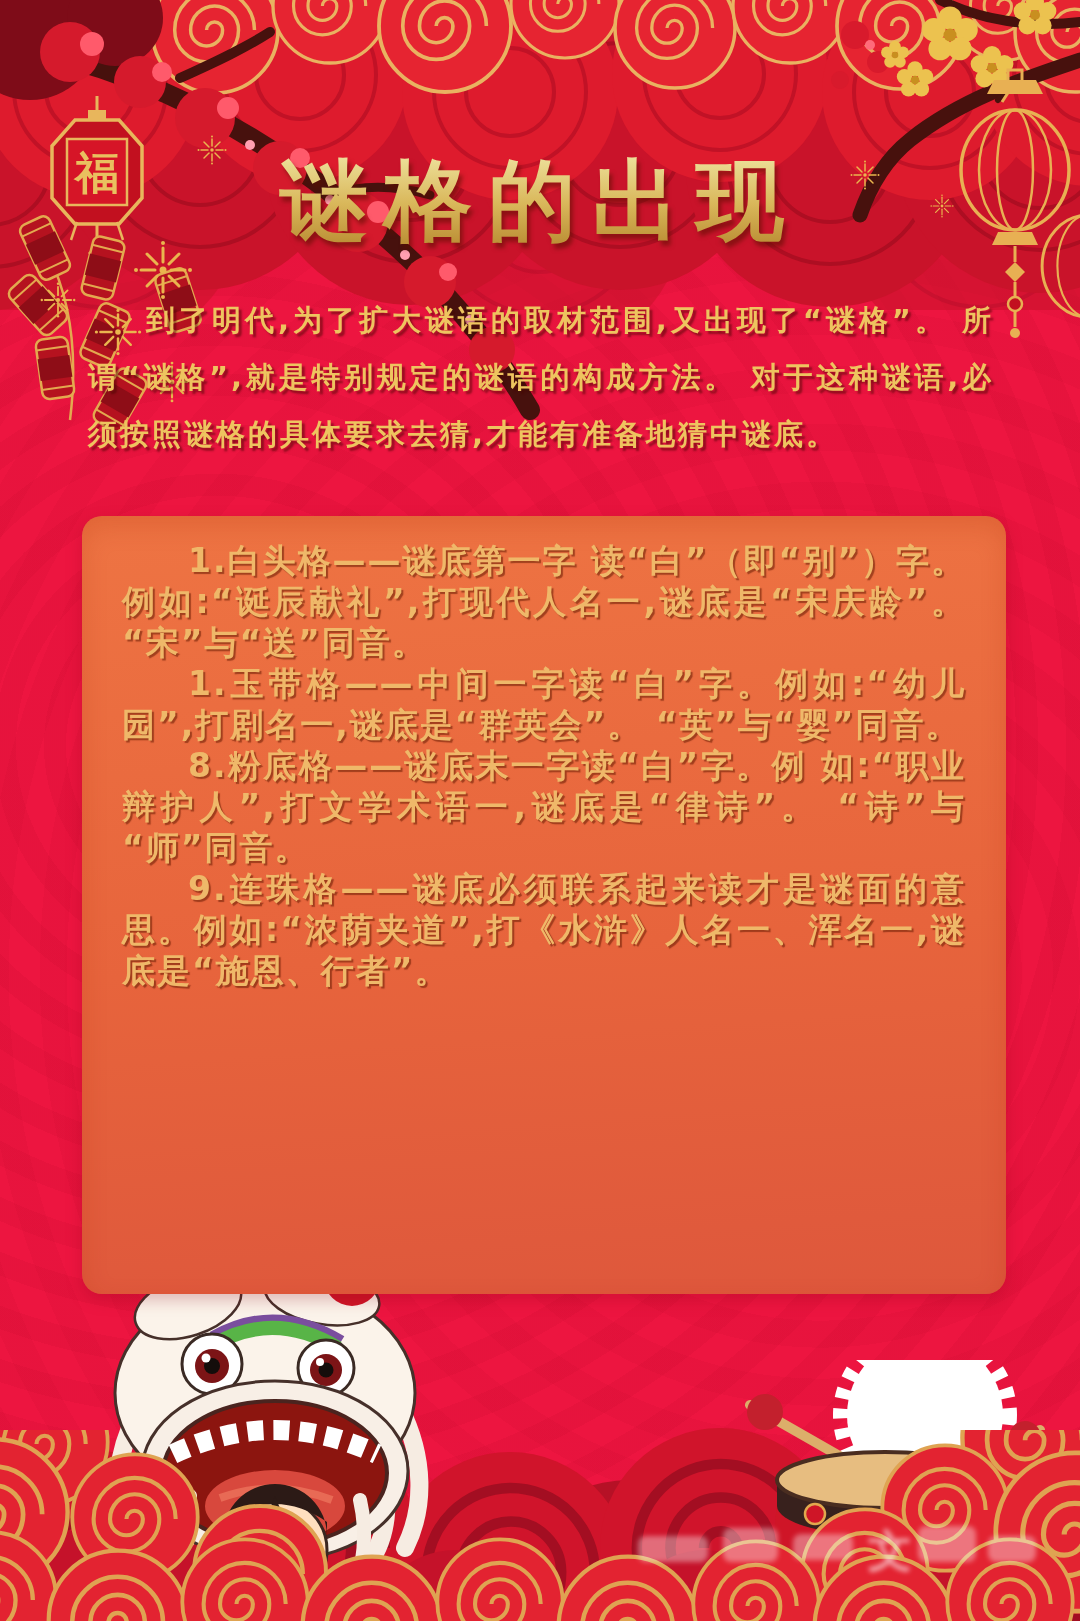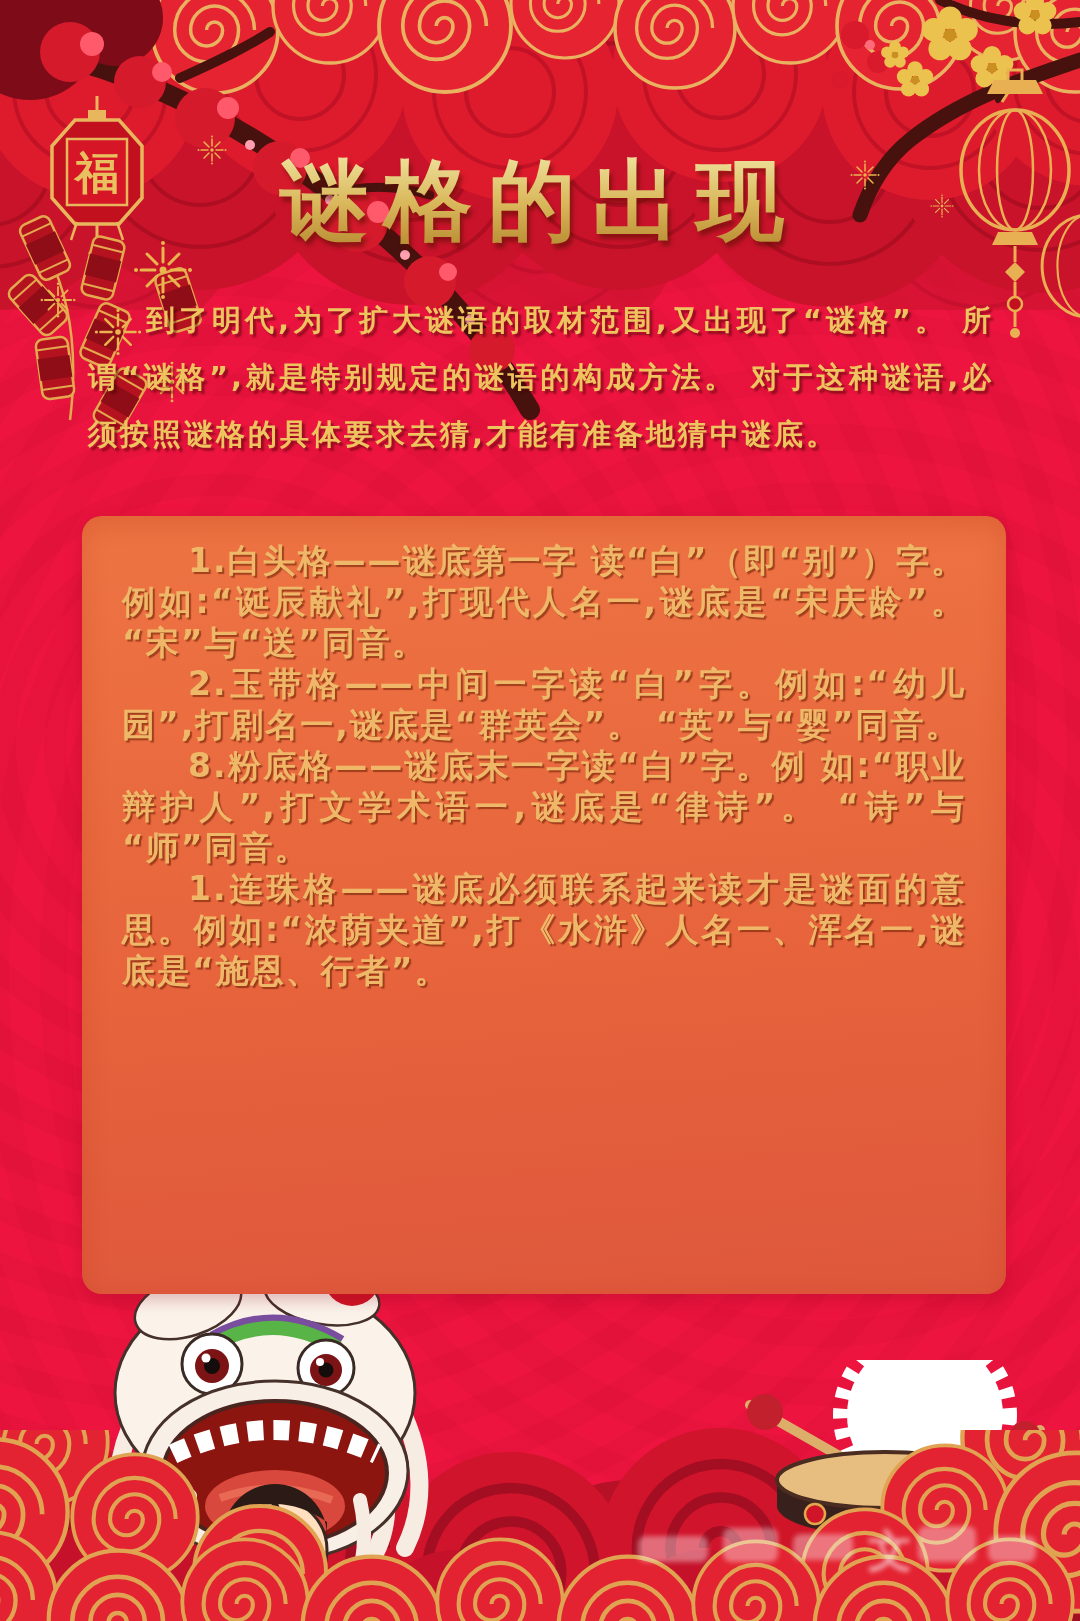--- a/index.html
+++ b/index.html
@@ -263,23 +263,23 @@
       <ellipse rx="36" ry="60" fill="none" stroke="#e8b053" stroke-width="2.5"></ellipse>
     </g>
   </svg>
 
   <h1 class="title">谜格的出现</h1>
 
   <p class="intro">到了明代,为了扩大谜语的取材范围,又出现了“谜格”。 所谓“谜格”,就是特别规定的谜语的构成方法。 对于这种谜语,必须按照谜格的具体要求去猜,才能有准备地猜中谜底。</p>
 
   <div class="rules-box">
     <p>1.白头格——谜底第一字 读“白”（即“别”）字。例如:“诞辰献礼”,打现代人名一,谜底是“宋庆龄”。 “宋”与“送”同音。</p>
-    <p>2.玉带格——中间一字读“白”字。例如:“幼儿园”,打剧名一,谜底是“群英会”。 “英”与“婴”同音。</p>
+    <p>1.玉带格——中间一字读“白”字。例如:“幼儿园”,打剧名一,谜底是“群英会”。 “英”与“婴”同音。</p>
     <p>8.粉底格——谜底末一字读“白”字。例 如:“职业辩护人”,打文学术语一,谜底是“律诗”。 “诗”与 “师”同音。</p>
-    <p>1.连珠格——谜底必须联系起来读才是谜面的意思。例如:“浓荫夹道”,打《水浒》人名一、浑名一,谜底是“施恩、行者”。</p>
+    <p>9.连珠格——谜底必须联系起来读才是谜面的意思。例如:“浓荫夹道”,打《水浒》人名一、浑名一,谜底是“施恩、行者”。</p>
   </div>
 
   <svg id="bottomBack" class="dec" width="1080" height="241" viewBox="0 0 1080 241">
     <circle cx="190" cy="235" r="140" fill="#b61126"></circle>
     <circle cx="630" cy="240" r="140" fill="#b61126"></circle>
     <circle cx="1010" cy="235" r="140" fill="#b61126"></circle>
     <use href="#bbg" transform="translate(90,190)"></use>
       <use href="#bbg" transform="translate(300,168)"></use>
     <use href="#bbg" transform="translate(510,192)"></use>
       <use href="#bbg" transform="translate(720,168)"></use>

